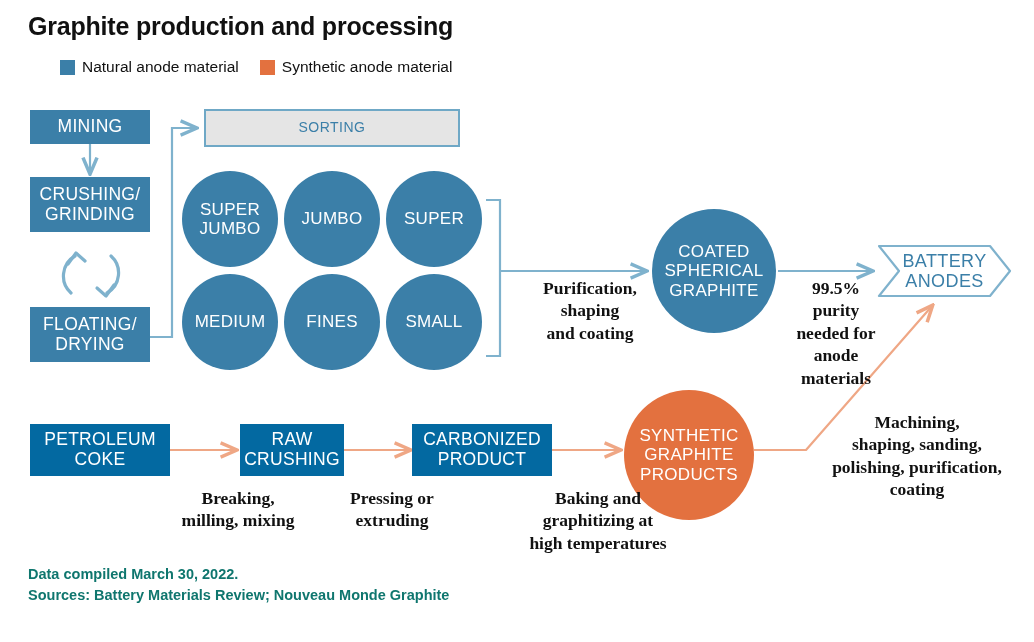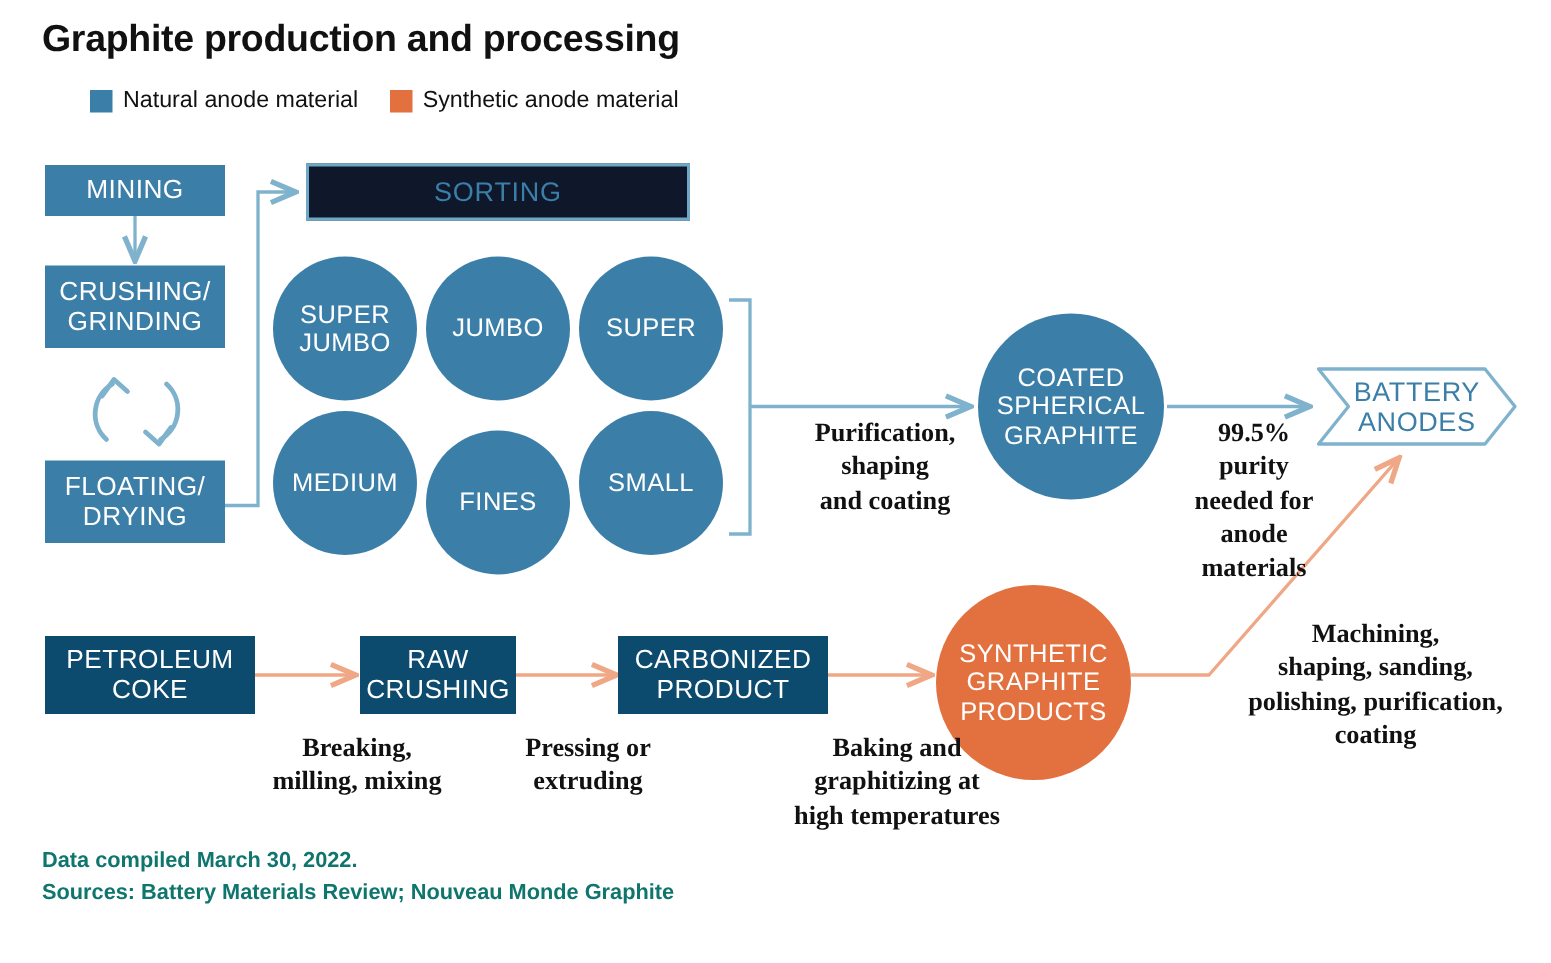--- a/index.html
+++ b/index.html
@@ -58,30 +58,30 @@
     line-height: 1.12;
     box-sizing: border-box;
   }
   .box-blue {
     background: #3B7FA8;
     color: #ffffff;
     font-size: 17.5px;
     letter-spacing: 0.3px;
   }
   .box-orange {
-    background: #0c4a6e;
+    background: #0369a1;
     color: #ffffff;
     font-size: 17.5px;
     letter-spacing: 0.3px;
   }
   .box-outline-blue {
-    background: #0f172a;
+    background: #e5e5e5;
     border: 2px solid #6FA8C6;
     color: #3B7FA8;
-    font-size: 18px;
+    font-size: 14px;
     letter-spacing: 0.5px;
   }
   .circle-blue {
     background: #3B7FA8;
     color: #ffffff;
     border-radius: 50%;
     font-size: 17px;
     letter-spacing: 0.3px;
   }
   .circle-orange {
@@ -207,21 +207,21 @@
   </div>
   <div class="node circle-blue" style="left:284px; top:171px; width:96px; height:96px;">
     <span style="white-space:pre-line">JUMBO</span>
   </div>
   <div class="node circle-blue" style="left:386px; top:171px; width:96px; height:96px;">
     <span style="white-space:pre-line">SUPER</span>
   </div>
   <div class="node circle-blue" style="left:182px; top:274px; width:96px; height:96px;">
     <span style="white-space:pre-line">MEDIUM</span>
   </div>
-  <div class="node circle-blue" style="left:284px; top:287px; width:96px; height:96px;">
+  <div class="node circle-blue" style="left:284px; top:274px; width:96px; height:96px;">
     <span style="white-space:pre-line">FINES</span>
   </div>
   <div class="node circle-blue" style="left:386px; top:274px; width:96px; height:96px;">
     <span style="white-space:pre-line">SMALL</span>
   </div>
 
   <div class="node circle-blue" style="left:652px; top:209px; width:124px; height:124px;">
     <span style="white-space:pre-line">COATED
 SPHERICAL
 GRAPHITE</span>

